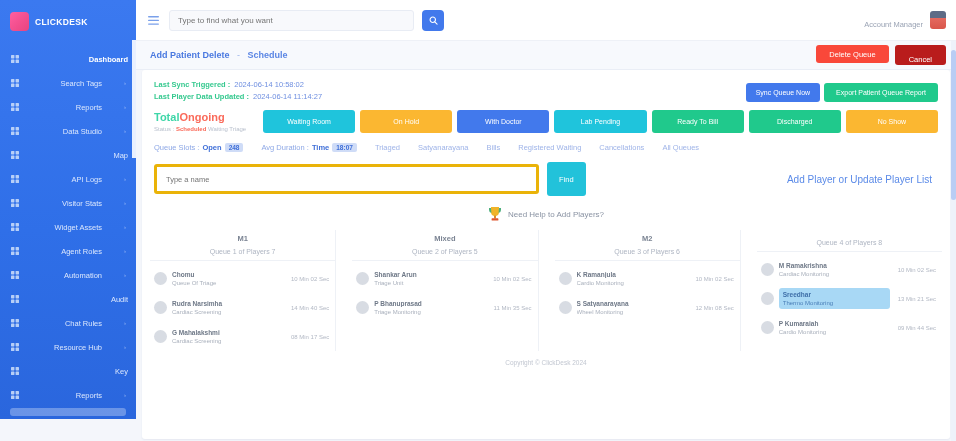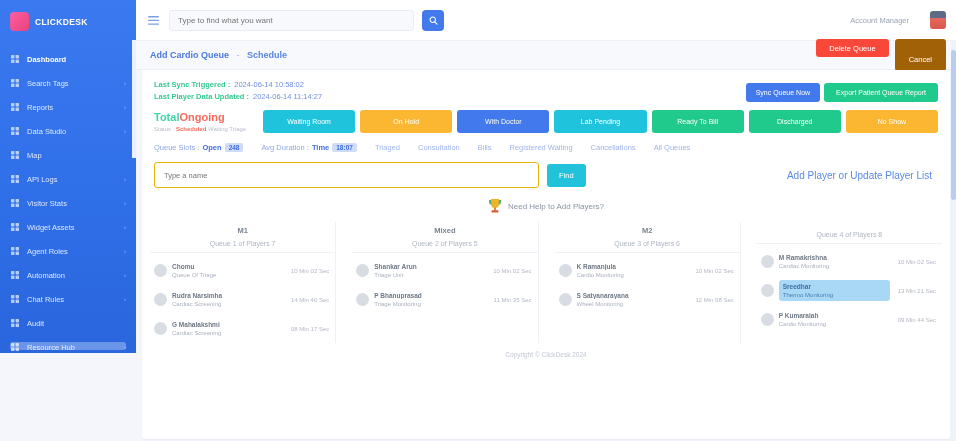--- a/index.html
+++ b/index.html
@@ -6,36 +6,36 @@
   html, body {
     width: 956px; height: 441px;
     overflow: hidden;
     font-family: "Liberation Sans", sans-serif;
     background: #f4f6fb;
   }
   #app { display: flex; width: 956px; height: 441px; position: relative; }
 
   
   .sidebar {
-    width: 136px; height: 353px; flex: 0 0 136px;
+    width: 136px; height: 419px; flex: 0 0 136px;
     background: linear-gradient(180deg,#3b79f0 0%, #2f6fe8 55%, #2a66dd 100%);
-    position: relative; overflow: hidden;
+    position: relative; overflow: hidden; text-align: right;
   }
   .brand { display: flex; align-items: center; gap: 6px; padding: 12px 0 10px 10px; }
   .brand-logo {
     width: 19px; height: 19px; border-radius: 4px; flex: 0 0 19px;
     background: linear-gradient(135deg,#ff5fa0 0%, #f3508f 50%, #e8447f 100%);
   }
   .brand-name {
     color: #ffffff; font-size: 8.5px; font-weight: bold;
     letter-spacing: .35px; white-space: nowrap;
   }
   .nav { margin-top: 6px; }
   .nav-item {
-    display: flex; align-items: center; gap: 8px;
+    display: flex; align-items: center; gap: 22px;
     height: 24px; padding: 0 8px 0 11px; position: relative;
     color: #dbe7fd; font-size: 7.5px; white-space: nowrap;
   }
   .nav-item .ic { width: 8px; height: 8px; flex: 0 0 8px; opacity: .85; display:block; }
   .nav-item .lbl { flex: 1 1 auto; overflow: hidden; }
   .nav-item .car {
     font-size: 6px; opacity: .6; margin-left: auto; padding-right: 2px;
   }
   .nav-item.active { color: #ffffff; font-weight: bold; }
   .sidebar-bottom {
@@ -62,21 +62,21 @@
     width: 245px; height: 21px; border: 1px solid #e8ecf4; border-radius: 3px;
     background: #f8f9fc; padding: 0 8px; font-size: 8px; color: #aeb6c6;
     font-family: "Liberation Sans", sans-serif; outline: none;
   }
   .search-btn {
     width: 22px; height: 21px; margin-left: 8px; border: none; border-radius: 4px;
     background: #4279ec; display: flex; align-items: center; justify-content: center;
     cursor: pointer;
   }
   .topbar-right {
-    margin-left: auto; display: flex; align-items: center; gap: 21px;
+    margin-left: auto; display: flex; align-items: flex-end; gap: 7px;
   }
   .user-label { font-size: 7.5px; color: #9aa3b4; white-space: nowrap; }
   .avatar {
     width: 16px; height: 18px; border-radius: 3px; flex: 0 0 16px;
     background: linear-gradient(180deg,#5d6b86 0%,#5d6b86 38%, #e4695f 39%, #d9564b 100%);
   }
 
   
   .titlebar {
     height: 29px; background: #f7f9fd; display: flex; align-items: center;
@@ -85,22 +85,22 @@
   .page-title { font-size: 9px; font-weight: bold; color: #4a79e0; white-space: nowrap; }
   .page-title .sep { color: #9ab2ea; font-weight: normal; margin: 0 5px; }
   .page-title .sub { color: #5b86e4; }
   .titlebar-actions { margin-left: auto; display: flex; gap: 6px; }
   .btn-danger {
     background: #f9483a; color: #fff; border: none; border-radius: 3px;
     height: 18px; padding: 0 13px; font-size: 7.5px; cursor: pointer;
     font-family: "Liberation Sans", sans-serif; white-space: nowrap;
   }
   .btn-grey {
-    background: #a16207; color: #fff; border: none; border-radius: 3px;
-    height: 18px; padding: 16px 14px; font-size: 7.5px; cursor: pointer;
+    background: #b91c1c; color: #fff; border: none; border-radius: 3px;
+    height: 18px; padding: 10px 14px; font-size: 7.5px; cursor: pointer;
     font-family: "Liberation Sans", sans-serif; white-space: nowrap;
   }
 
   
   .card {
     position: absolute; left: 6px; right: 6px; top: 70px; bottom: 2px;
     background: #ffffff; border-radius: 3px; box-shadow: 0 1px 2px rgba(40,60,110,.07);
     overflow: hidden;
   }
 
@@ -147,27 +147,27 @@
   .navlink .strong { color: #3f6fd8; font-weight: bold; }
   .navlink .chip {
     background: #cfdcf7; color: #3f6fd8; border-radius: 2px;
     padding: 1px 4px; font-size: 6.5px; font-weight: bold;
   }
   .navlink.plain { color: #9fb4e8; text-align: center; }
 
   
   .filterbar { display: flex; align-items: center; padding: 2px 12px 4px 12px; gap: 8px; }
   .filter-input {
-    width: 385px; height: 26px; border: 1px solid #eab308; border-radius: 3px;
+    width: 385px; height: 26px; border: 3px solid #eab308; border-radius: 3px;
     background: #fff; padding: 12px 9px; font-size: 7.5px; color: #b6bdc9;
     font-family: "Liberation Sans", sans-serif; outline: none;
   }
   .btn-cyan {
     background: #22c2da; color: #fff; border: none; border-radius: 3px;
-    height: 23px; padding: 0 12px; font-size: 7.5px; cursor: pointer;
+    height: 34px; padding: 0 12px; font-size: 7.5px; cursor: pointer;
     font-family: "Liberation Sans", sans-serif;
   }
   .filter-link {
     margin-left: auto; font-size: 10px; color: #5a8ae8; cursor: pointer;
     white-space: nowrap; padding-right: 6px;
   }
 
   
   .hint {
     display: flex; align-items: center; justify-content: center; gap: 6px;
@@ -359,33 +359,33 @@
         </div>
         <div class="nav-item">
           <span>
             <svg class="ic" viewBox="0 0 8 8">
               <rect x="0" y="0" width="3.4" height="3.4" rx=".6" fill="#cfe0fb"></rect>
               <rect x="4.6" y="0" width="3.4" height="3.4" rx=".6" fill="#cfe0fb"></rect>
               <rect x="0" y="4.6" width="3.4" height="3.4" rx=".6" fill="#cfe0fb"></rect>
               <rect x="4.6" y="4.6" width="3.4" height="3.4" rx=".6" fill="#cfe0fb"></rect>
             </svg>
           </span>
+          <span class="lbl">Audit</span>
+        </div>
+        <div class="nav-item">
+          <span>
+            <svg class="ic" viewBox="0 0 8 8">
+              <rect x="0" y="0" width="3.4" height="3.4" rx=".6" fill="#cfe0fb"></rect>
+              <rect x="4.6" y="0" width="3.4" height="3.4" rx=".6" fill="#cfe0fb"></rect>
+              <rect x="0" y="4.6" width="3.4" height="3.4" rx=".6" fill="#cfe0fb"></rect>
+              <rect x="4.6" y="4.6" width="3.4" height="3.4" rx=".6" fill="#cfe0fb"></rect>
+            </svg>
+          </span>
           <span class="lbl">Chat Rules</span>
           <span class="car">›</span>
-        </div>
-        <div class="nav-item">
-          <span>
-            <svg class="ic" viewBox="0 0 8 8">
-              <rect x="0" y="0" width="3.4" height="3.4" rx=".6" fill="#cfe0fb"></rect>
-              <rect x="4.6" y="0" width="3.4" height="3.4" rx=".6" fill="#cfe0fb"></rect>
-              <rect x="0" y="4.6" width="3.4" height="3.4" rx=".6" fill="#cfe0fb"></rect>
-              <rect x="4.6" y="4.6" width="3.4" height="3.4" rx=".6" fill="#cfe0fb"></rect>
-            </svg>
-          </span>
-          <span class="lbl">Audit</span>
         </div>
         <div class="nav-item">
           <span>
             <svg class="ic" viewBox="0 0 8 8">
               <rect x="0" y="0" width="3.4" height="3.4" rx=".6" fill="#cfe0fb"></rect>
               <rect x="4.6" y="0" width="3.4" height="3.4" rx=".6" fill="#cfe0fb"></rect>
               <rect x="0" y="4.6" width="3.4" height="3.4" rx=".6" fill="#cfe0fb"></rect>
               <rect x="4.6" y="4.6" width="3.4" height="3.4" rx=".6" fill="#cfe0fb"></rect>
             </svg>
           </span>
@@ -438,21 +438,21 @@
         </button>
       </div>
       <div class="topbar-right">
         <span class="user-label">Account Manager</span>
         <div class="avatar"></div>
       </div>
     </header>
 
     <div class="titlebar">
       <div class="page-title">
-        <span>Add Cardio Queue</span>
+        <span>Add Patient Delete</span>
         <span class="sep">-</span>
         <span class="sub">Schedule</span>
       </div>
       <div class="titlebar-actions">
         <button class="btn-danger">Delete Queue</button>
         <button class="btn-grey">Cancel</button>
       </div>
     </div>
 
     <div class="card">
@@ -498,21 +498,21 @@
           </span>
           <span class="navlink">
             <span>Avg Duration :</span>
             <span class="strong">Time</span>
             <span class="chip">18:07</span>
           </span>
           <span class="navlink plain">
             <span>Triaged</span>
           </span>
           <span class="navlink plain">
-            <span>Consultation</span>
+            <span>Satyanarayana</span>
           </span>
           <span class="navlink plain">
             <span>Bills</span>
           </span>
           <span class="navlink plain">
             <span>Registered Waiting</span>
           </span>
           <span class="navlink plain">
             <span>Cancellations</span>
           </span>

